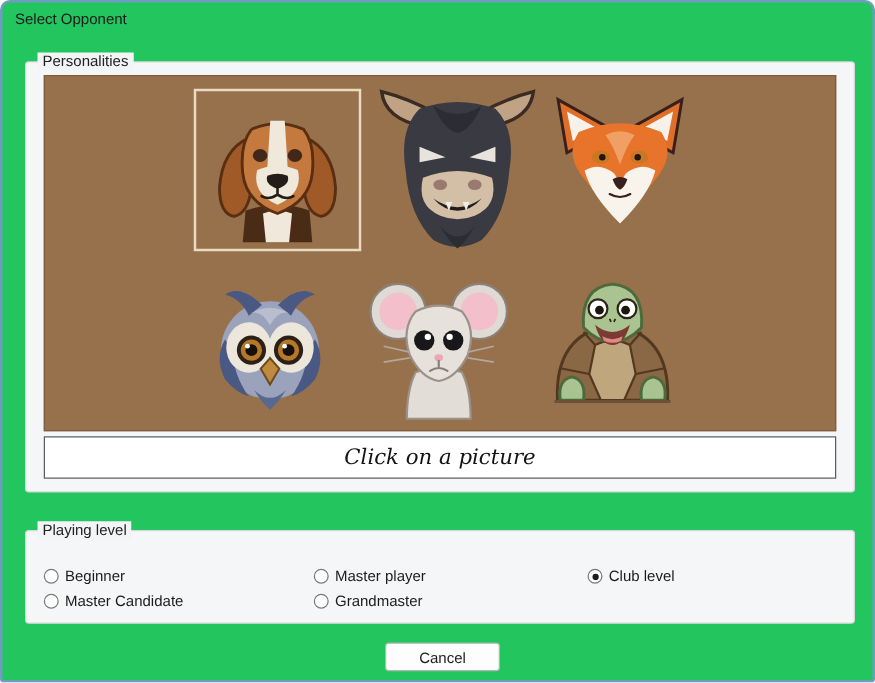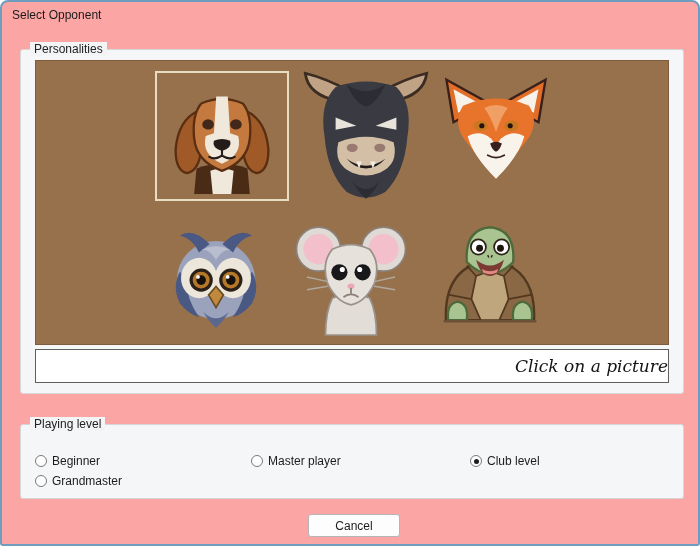--- a/index.html
+++ b/index.html
@@ -1,21 +1,21 @@
 <!DOCTYPE html>
 <html><head>
 <meta charset="utf-8">
 <style>
   * { margin:0; padding:0; box-sizing:border-box; }
   html,body { width:700px; height:546px; }
   body { font-family:"Liberation Sans",sans-serif; background:#ffffff; }
 
   .window {
     position:relative; width:700px; height:546px;
-    background:#fca5a5;
+    background:#22c55e;
     border:2px solid #6f9dc0;
     border-radius:8px 8px 3px 3px;
     overflow:hidden;
   }
   .titlebar {
     height:26px; display:flex; align-items:center;
     padding-left:10px; font-size:12px; color:#1a1a1a;
   }
 
   .groupbox {
@@ -43,21 +43,21 @@
   .pic-dog    { left:119px; top:10px;  width:134px; height:130px; }
   .pic-bull   { left:261px; top:4px;   width:138px; height:138px; }
   .pic-fox    { left:401px; top:6px;   width:118px; height:134px; }
   .pic-owl    { left:127px; top:159px; width:106px; height:116px; }
   .pic-mouse  { left:257px; top:155px; width:116px; height:122px; }
   .pic-turtle { left:396px; top:155px; width:116px; height:120px; }
 
   .hint-strip {
     position:absolute; left:14px; top:299px; width:634px; height:34px;
     background:#ffffff; border:1px solid #5f5f5f;
-    display:flex; align-items:center; justify-content:flex-end;
+    display:flex; align-items:center; justify-content:center;
   }
   .hint-strip span {
     font-family:"DejaVu Serif","Liberation Serif",serif;
     font-style:italic; font-size:17px; color:#141414;
   }
 
   .radio-grid {
     position:absolute; left:14px; top:17px;
     display:grid; grid-template-columns:216px 219px auto; row-gap:6px;margin-top:12px;
   }
@@ -228,20 +228,24 @@
         <span class="rb"></span>
         <span>Master player</span>
       </label>
 
       <label class="radio checked">
         <span class="rb"></span>
         <span>Club level</span>
       </label>
 
 
+      <label class="radio">
+        <span class="rb"></span>
+        <span>Master Candidate</span>
+      </label>
 
       <label class="radio">
         <span class="rb"></span>
         <span>Grandmaster</span>
       </label>
 
     </div>
   </div>
 
   <button class="cancel-btn">Cancel</button>

